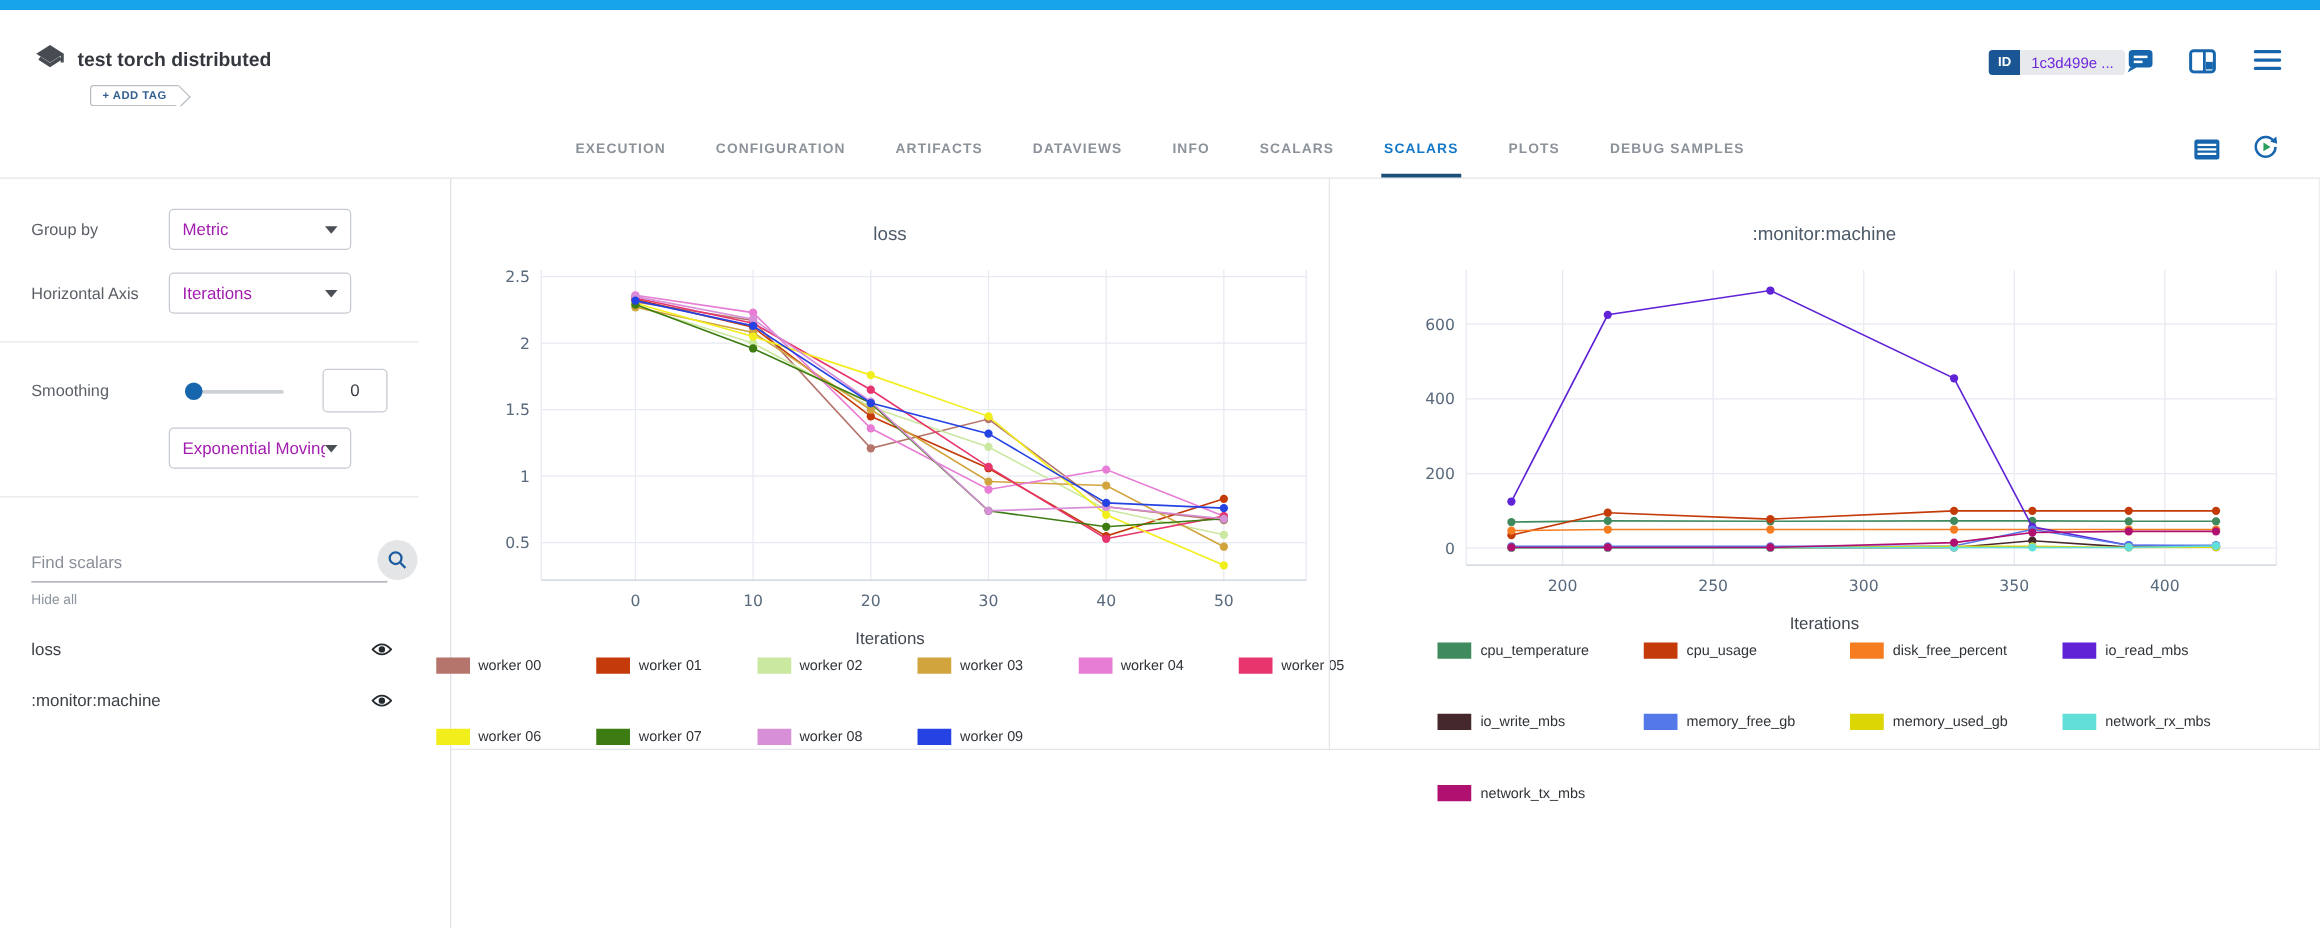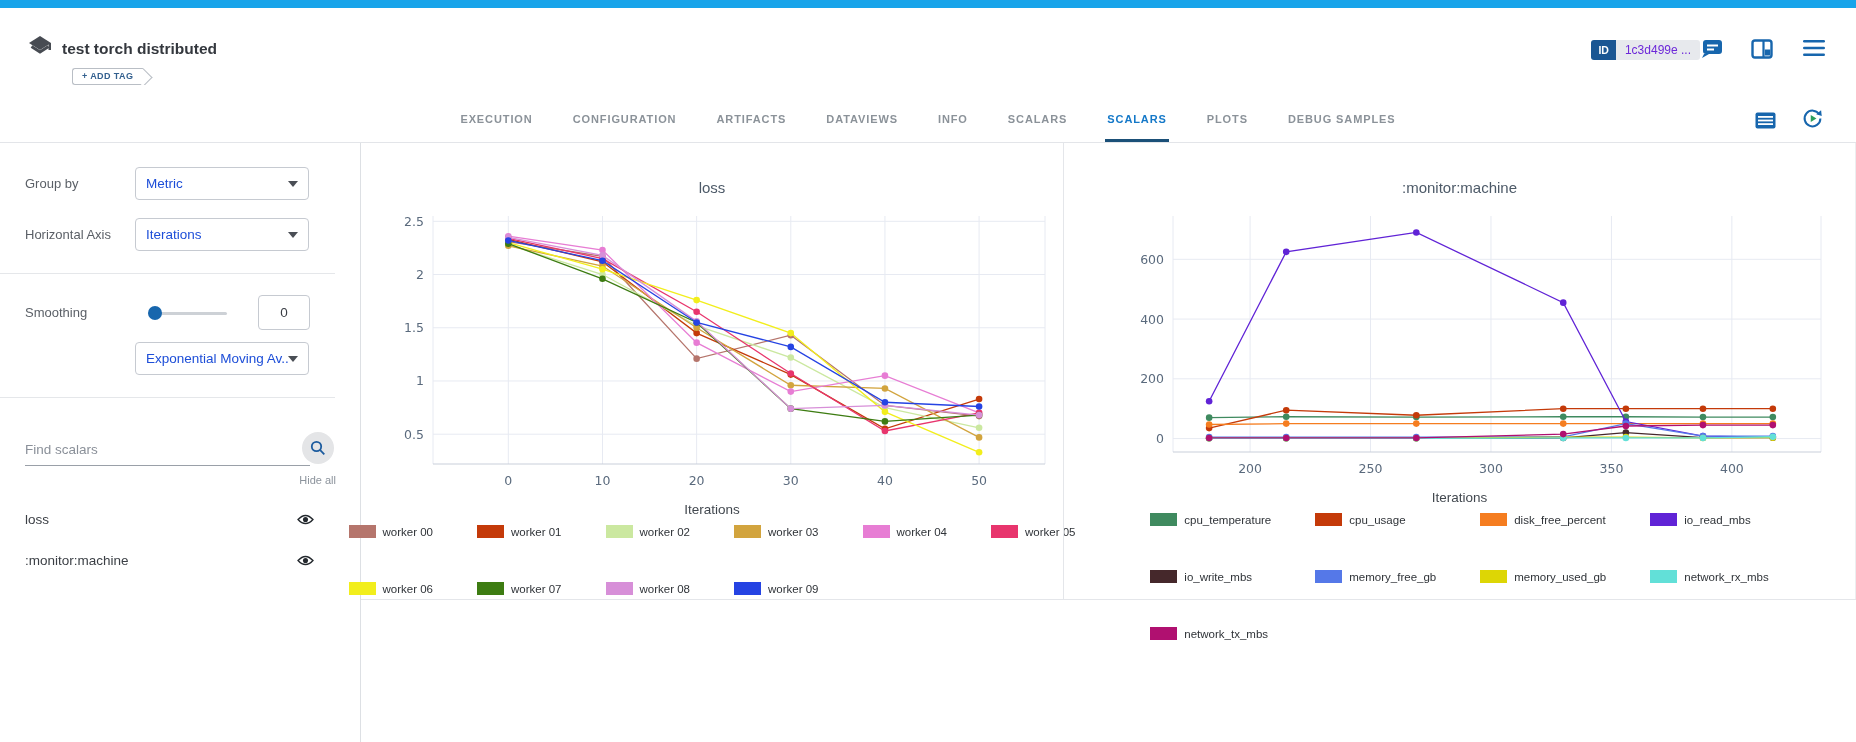--- a/index.html
+++ b/index.html
@@ -45,40 +45,40 @@
   .content { position:absolute; left:0; top:143px; width:1856px; height:599px; display:flex; }
   .sidebar { width:361px; height:599px; border-right:1px solid #dde0e4; padding:0 50px 0 25px; flex:none; }
   .charts-row { flex:1; height:457px; display:flex; border-bottom:1px solid #e4e6ea; }
   .panel { display:flex; flex-direction:column; align-items:center; }
   .panel.left  { width:702px; flex:none; }
   .panel.right { flex:1; border-left:1px solid #e4e6ea; border-right:1px solid #eceef0; }
 
   
   .ctl-row { display:flex; align-items:center; margin-top:18px; }
   .ctl-label { width:110px; font-size:13px; color:#5a5f66; flex:none; }
-  .select { width:174px; height:33px; border:1px solid #c6cad1; border-radius:4px; background:#fff;
-    display:flex; align-items:center; padding:0 10px; font-size:13.5px; color:#1d4ed8; cursor:pointer; }
+  .select { width:146px; height:33px; border:1px solid #c6cad1; border-radius:4px; background:#fff;
+    display:flex; align-items:center; padding:0 10px; font-size:13.5px; color:#a21caf; cursor:pointer; }
   .select .txt { flex:1; white-space:nowrap; overflow:hidden; }
   .chev { width:0; height:0; border-left:5px solid transparent; border-right:5px solid transparent;
           border-top:6px solid #4a4e55; flex:none; }
   .divider { border:none; border-top:1px solid #e5e7ea; margin:22px -25px 0 -25px; }
   .slider { position:relative; width:98px; height:14px; margin-right:18px; }
   .slider .track { position:absolute; left:0; right:0; top:6px; height:3px; background:#cdd1d6; border-radius:2px; }
   .slider .knob  { position:absolute; left:0; top:0; width:14px; height:14px; border-radius:50%; background:#1766ad; cursor:pointer; }
   .num-input { width:52px; height:35px; border:1px solid #c6cad1; border-radius:4px; text-align:center;
                font-size:13.5px; color:#3a3e45; font-family:"Liberation Sans",sans-serif; }
   .ema-row { margin:12px 0 0 110px; }
 
   .search-row { position:relative; margin-top:40px; }
   .search-input { width:100%; border:none; border-bottom:1px solid #9aa0a8; background:transparent;
     font-size:13.5px; color:#3a3e45; padding:4px 36px 8px 0; outline:none; font-family:"Liberation Sans",sans-serif; }
   .search-input::placeholder { color:#8a9099; }
   .search-btn { position:absolute; right:-24px; top:-6px; width:32px; height:32px; border-radius:50%;
     background:#e4e5e7; border:none; display:flex; align-items:center; justify-content:center; cursor:pointer; }
-  .hide-all { text-align:right; margin:8px -26px 0 0; font-size:11px; color:#8c939c; cursor:pointer; }
+  .hide-all { text-align:left; margin:8px -26px 0 0; font-size:11px; color:#8c939c; cursor:pointer; }
   .scalar-list { margin-top:6px; }
   .scalar-row { display:flex; align-items:center; justify-content:space-between; margin-top:26px; }
   .scalar-name { font-size:13.5px; color:#3c4046; }
   .eye-btn { background:none; border:none; cursor:pointer; margin-right:-4px; display:flex; }
 
   
   .chart-title { margin-top:36px; font-size:15px; color:#4d5a68; }
   .chart-canvas { margin-top:12px; }
   .chart-xlabel { font-size:13.5px; color:#42484f; margin-top:2px; }
   .chart-legend { display:inline-grid; column-gap:24px; row-gap:5px; margin-top:8px;gap:44px; }

